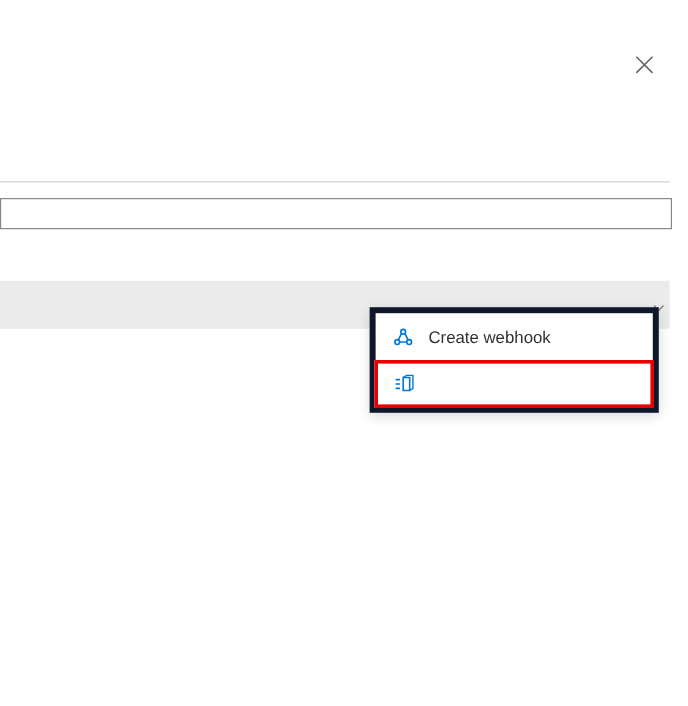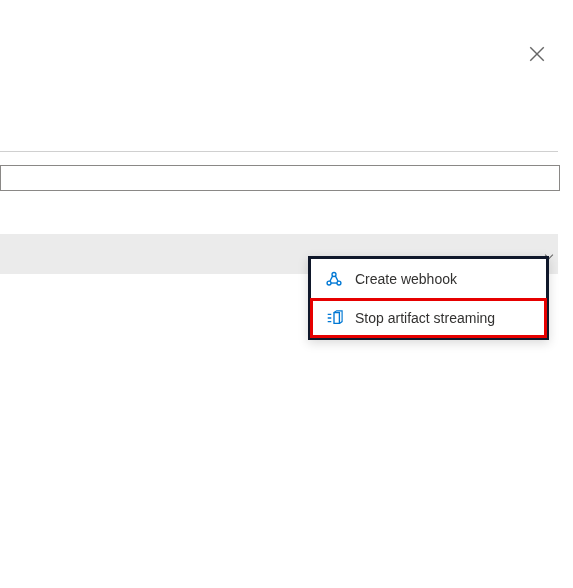--- a/index.html
+++ b/index.html
@@ -53,21 +53,21 @@
       height: 40px;
       background: #ebebeb;
     }
     .dropdown-menu {
       position: absolute;
       top: 256px;
       right: 24px;
       width: 241px;
       background: #ffffff;
       box-shadow: 0 3px 10px rgba(0,0,0,0.15);
-      border: 3px solid #0f172a;
+      border: 5px solid #0f172a;
     }
     .menu-item {
       display: flex;
       align-items: center;
       padding: 8px 14px;
       cursor: pointer;
       font-size: 14px;
       color: #323130;
       height: 40px;
     }
@@ -139,15 +139,14 @@
     <span class="menu-label">Create webhook</span>
   </div>
   <div class="menu-item highlighted">
     <span class="menu-icon">
       <svg viewBox="0 0 20 20">
         <path d="M3 6 L7 6 M3 10 L7 10 M3 14 L7 14" stroke="#0078d4" stroke-width="1.5" fill="none"></path>
         <path d="M10 4 L16 4 L16 16 L10 16 Z" stroke="#0078d4" stroke-width="1.5" fill="none"></path>
         <path d="M10 4 L13 2 L19 2 L19 14 L16 16" stroke="#0078d4" stroke-width="1.3" fill="none"></path>
       </svg>
     </span>
-    <span class="menu-label">Stop artifact streaming</span>
   </div>
 </div>
 
 </body></html>

